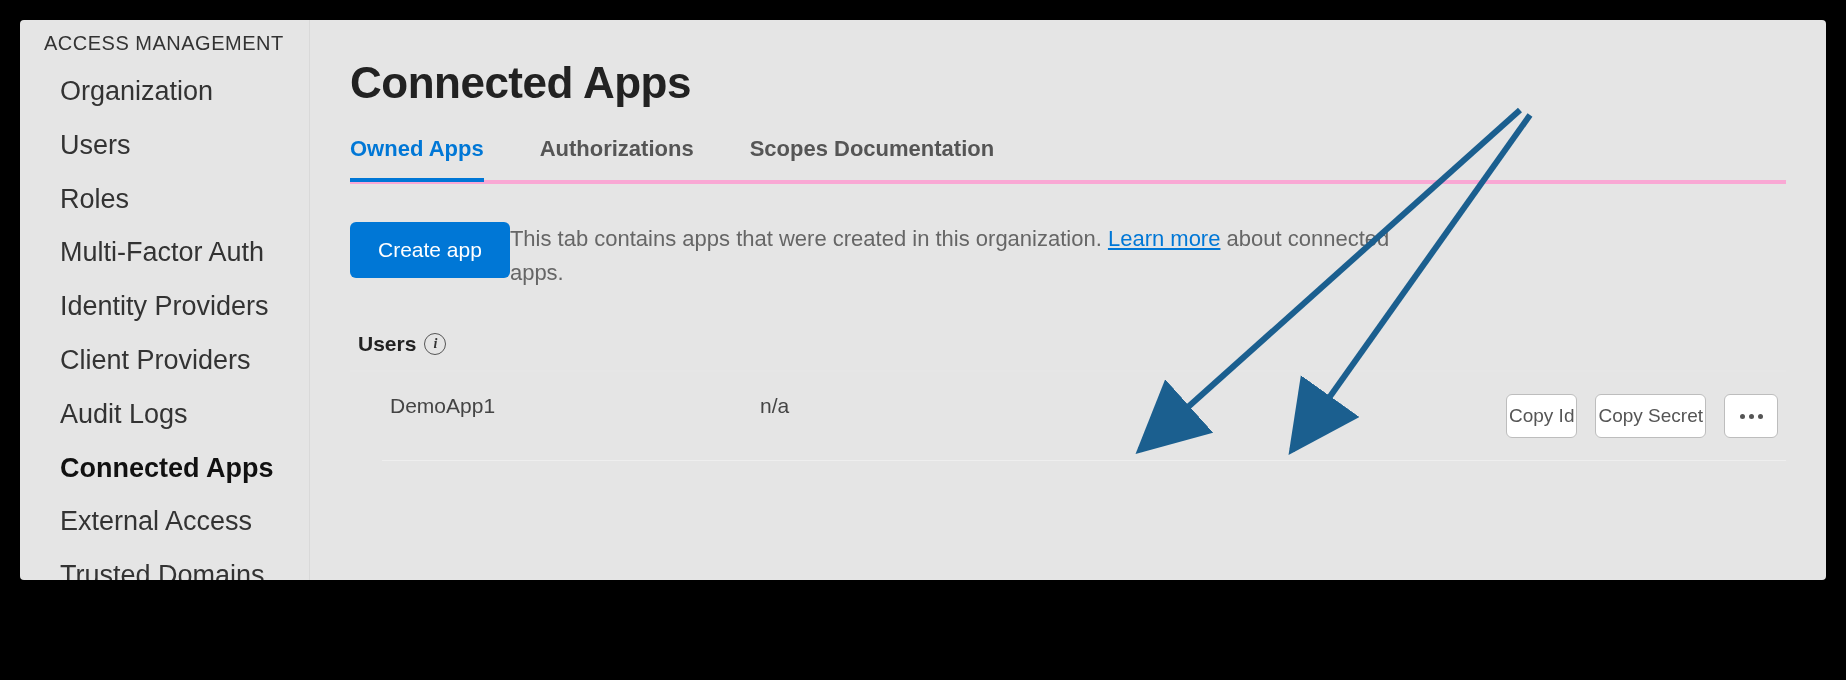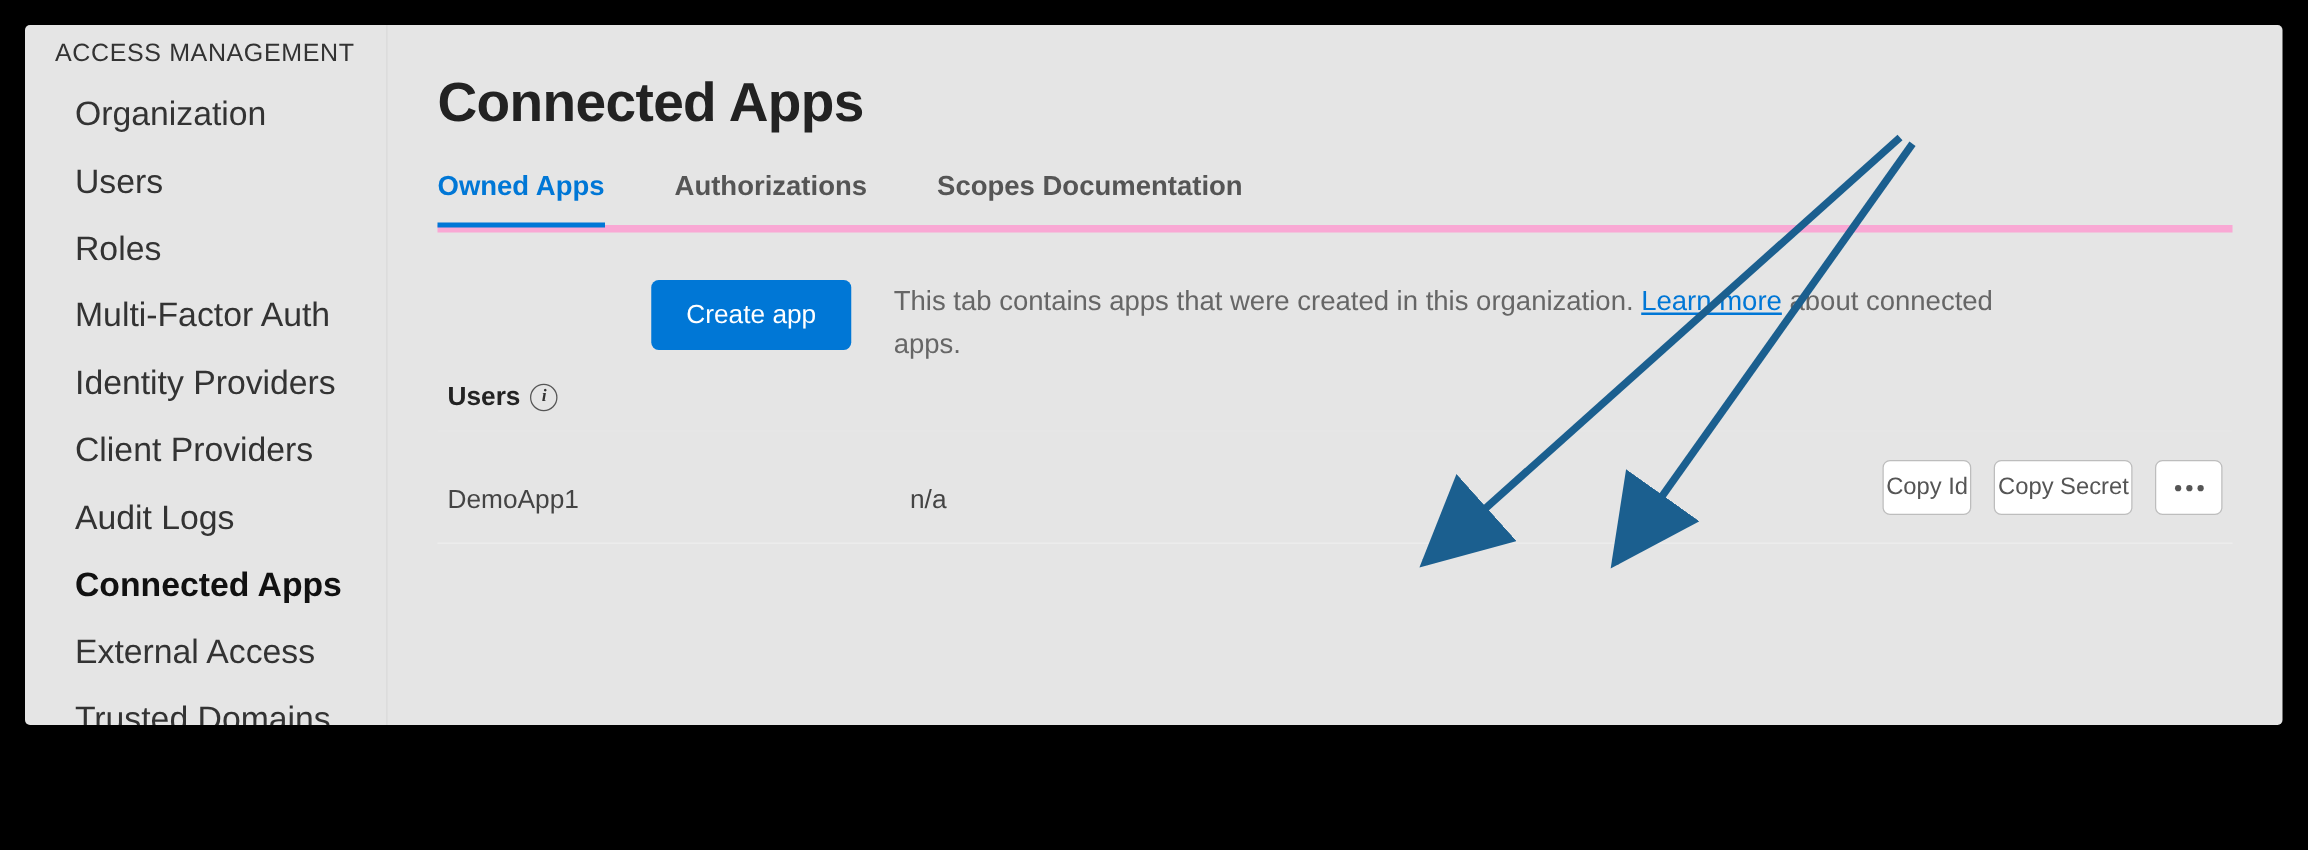--- a/index.html
+++ b/index.html
@@ -47,43 +47,42 @@
   .page-title {
     font-size: 44px;
     font-weight: 800;
     color: #222;
     margin: 20px 0 28px 0;
     letter-spacing: -0.5px;
   }
   .tabs {
     display: flex;
     gap: 56px;
-    border-bottom: 6px solid #f9a8d4;
+    border-bottom: 4px solid #f9a8d4;
   }
   .tab {
     font-size: 22px;
     font-weight: 600;
     color: #555;
     padding: 0 0 16px 0;
     cursor: pointer;
     border-bottom: 4px solid transparent;
     margin-bottom: -2px;
   }
   .tab.active {
     color: #0077d6;
     border-bottom-color: #0077d6;
   }
   .tab-body {
     padding-top: 38px;
   }
   .create-row {
     display: flex;
-    gap: 34px;
     align-items: flex-start;
-    justify-content: center;
+    margin-bottom: 28px;
   }
   .btn-primary {
     background: #0077d6;
     color: #fff;
     border: none;
     border-radius: 6px;
     font-size: 21px;
     font-weight: 500;
     padding: 16px 28px;
     cursor: pointer;
@@ -112,23 +111,24 @@
   .col-name { width: 370px; }
   .col-users { flex: 1; display: flex; align-items: center; gap: 8px;}
   .info-icon {
     width: 22px; height:22px; border:1.5px solid #555; border-radius:50%;
     display:inline-flex;align-items:center;justify-content:center;
     font-size:14px; font-style: italic; font-family: Georgia, serif; color:#333;
     line-height:1;
   }
   .td-row {
     display: flex;
-    align-items: flex-end;
+    align-items: flex-start;
     padding: 22px 8px;
     border-bottom: 1px solid #eee;
+    margin-left: 32px;
   }
   .td {
     font-size: 21px;
     color: #444;
   }
   .row-actions {
     display: flex;
     gap: 18px;
     align-items: center;
   }

